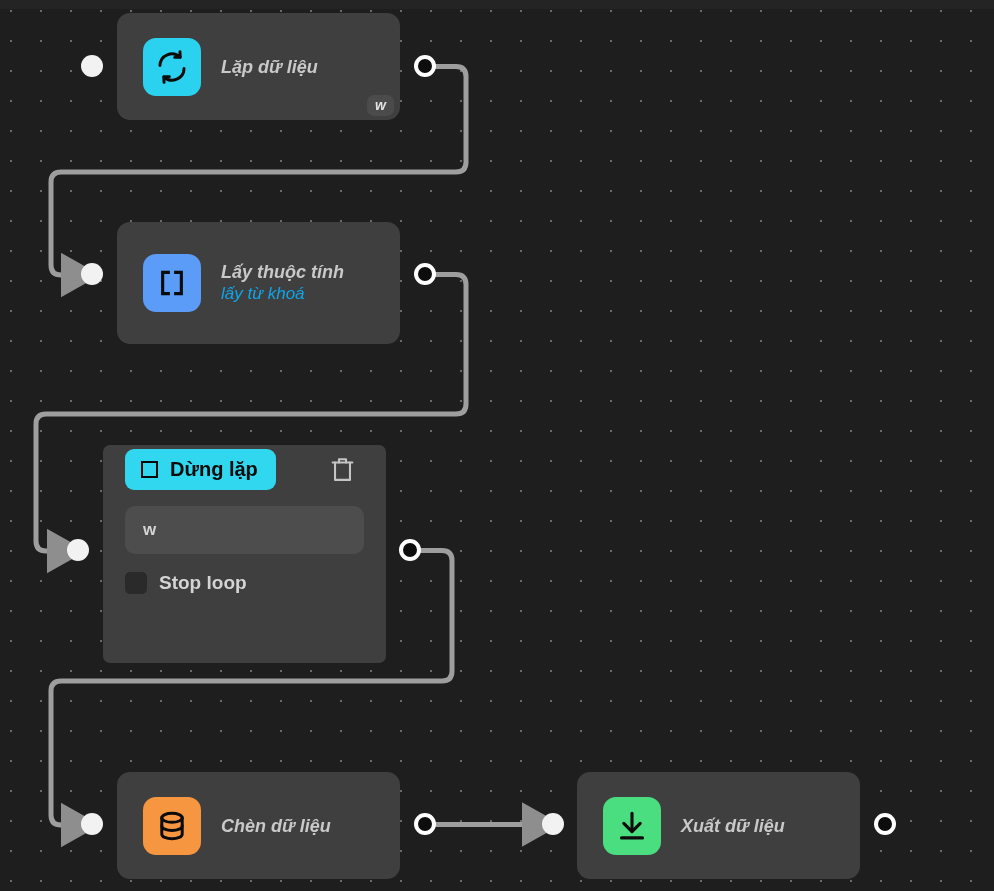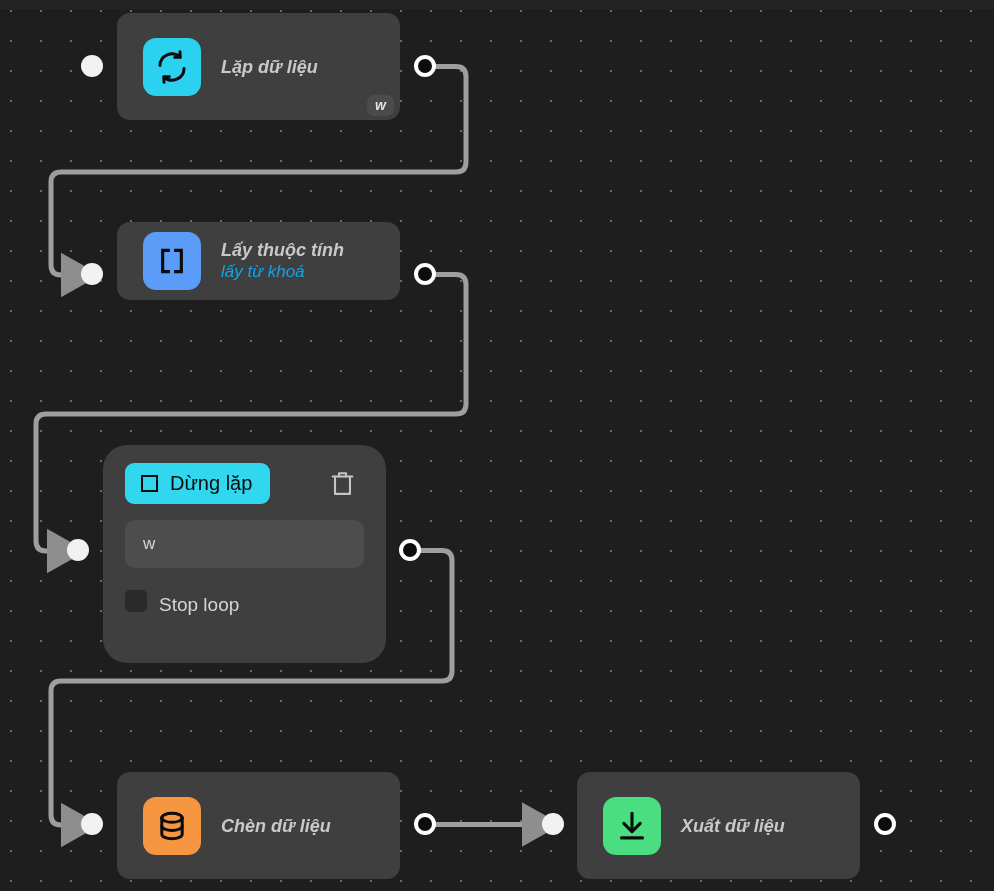--- a/index.html
+++ b/index.html
@@ -99,23 +99,24 @@
     border-radius: 50%;
     background: #0d0d0d;
     border: 4px solid #ffffff;
     box-sizing: border-box;
   }
 
   
   .card-exp {
     position: absolute;
     background: #3f3f3f;
-    border-radius: 24px;
-    box-sizing: border-box;
-    padding: 18px 22px 22px 22px;
+    border-radius: 7px;
+    box-sizing: border-box;
+    padding: 4px 22px 22px 22px;
+    font-weight: bold;
   }
   .exp-head {
     display: flex;
     align-items: center;
     justify-content: space-between;
   }
   .pill {
     display: inline-flex;
     align-items: center;
     gap: 12px;
@@ -163,21 +164,20 @@
   .checkbox {
     width: 22px; height: 22px;
     background: #2a2a2a;
     border-radius: 5px;
     flex: none;
   }
   .check-label {
     color: #d4d4d4;
     font-size: 19px;
     line-height: 22px;
-    margin-top: 8px;
   }
 </style>
 </head>
 <body>
 
 <div id="canvas">
 
   <div id="topband"></div>
 
   <svg id="edges" viewBox="0 0 994 891" width="994" height="891">
@@ -207,21 +207,21 @@
         <polyline points="17.6,1.2 17.8,5.1 13.9,5.2"></polyline>
         <polyline points="6.4,22.8 6.2,18.9 10.1,18.8"></polyline>
       </svg>
     </div>
     <div class="node-text">
       <div class="node-title">Lặp dữ liệu</div>
     </div>
     <div class="badge">w</div>
   </div>
 
-  <div class="node simple" style="left:117px; top:222px; width:283px; height:78px;">
+  <div class="node simple" style="left:117px; top:222px; width:283px; height:122px;">
     <div class="icon-tile" style="background:#5b9cf8;">
       <svg width="34" height="34" viewBox="0 0 24 24" fill="none" stroke="#0b0b0b" stroke-width="2.2" stroke-linecap="square">
         <path d="M9.4 4.5 H5.4 V19.5 H9.4"></path>
         <path d="M14.6 4.5 H18.6 V19.5 H14.6"></path>
       </svg>
     </div>
     <div class="node-text">
       <div class="node-title">Lấy thuộc tính</div>
       <div class="node-sub">lấy từ khoá</div>
     </div>

